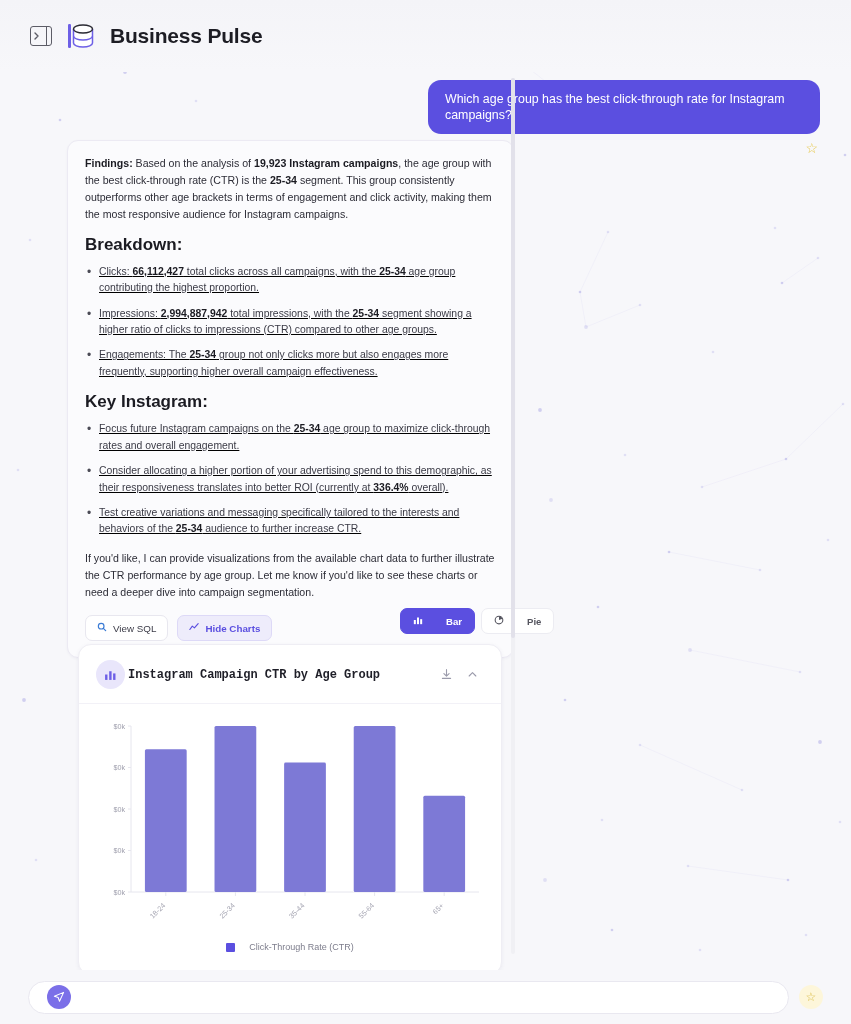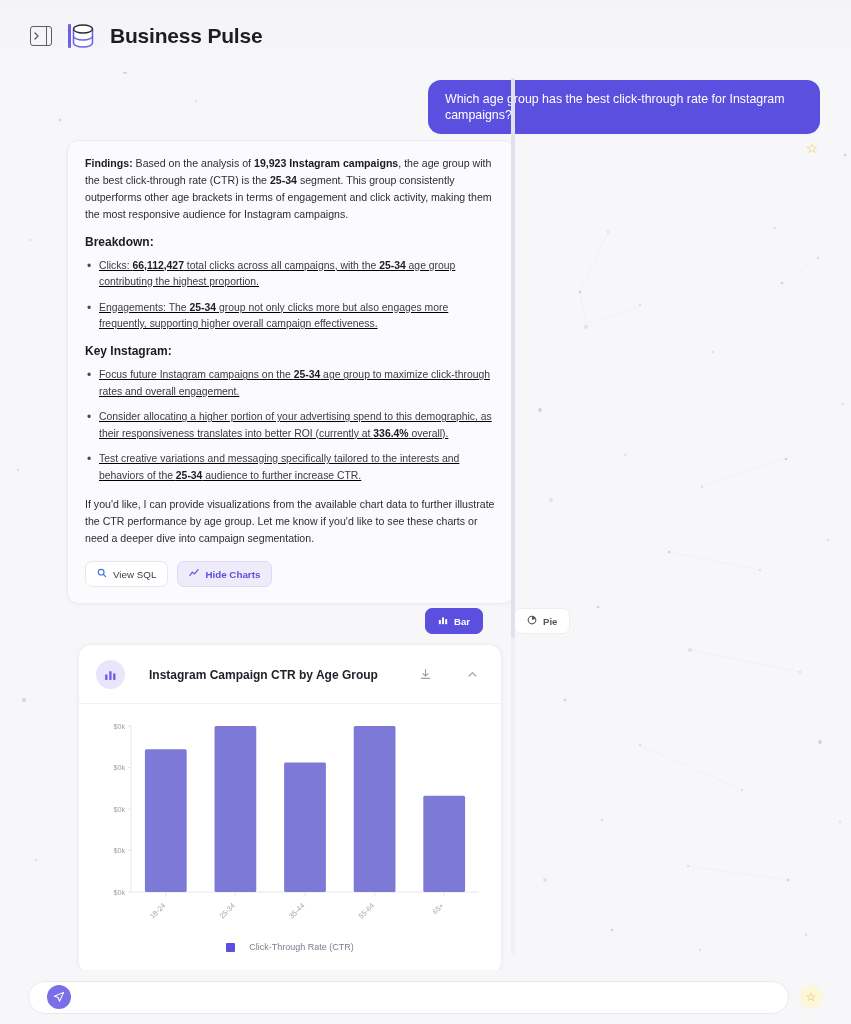--- a/index.html
+++ b/index.html
@@ -70,21 +70,21 @@
     border-radius: 11px;
     padding: 14px 17px 16px 17px;
     box-shadow: 0 1px 3px rgba(40,30,90,0.035);
   }
   .para {
     font-size: 10.6px; line-height: 1.62; color: #2c2c36;
     margin-bottom: 11px;
   }
   .para b, .li b { font-weight: bold; color: #1b1b22; }
   .sec-head {
-    font-size: 12px; font-weight: bold; color: #1b1b22;
+    font-size: 17px; font-weight: bold; color: #1b1b22;
     margin: 0 0 9px 0;
   }
   ul.bullets { list-style: none; margin: 0 0 12px 0; padding: 0; text-decoration: underline; }
   ul.bullets li {
     position: relative; padding-left: 14px; margin-bottom: 9px;
     font-size: 10.4px; line-height: 1.58; color: #3a3a45;
   }
   ul.bullets li::before {
     content: "•"; position: absolute; left: 2px; top: -1px;
     color: #4a4a55; font-size: 12px;
@@ -100,40 +100,41 @@
   .act-btn.accent {
     background: #eeecfb; border-color: #ddd9f7; color: #5b4fe0; font-weight: bold;
   }
 
   
   .chart-toggle {
     position: absolute; top: 536px; left: 400px;
     display: flex; gap: 6px; align-items: center;
   }
   .toggle-btn {
-    display: inline-flex; align-items: center; gap: 6px;
+    display: inline-flex; align-items: center; gap: 23px;
     font-size: 9.6px; font-weight: bold;
     padding: 6px 12px; border-radius: 7px; cursor: pointer;
-    background: #fff; color: #55555f; border: 1px solid #ececf2; margin-left: 25px;
+    background: #fff; color: #55555f; border: 1px solid #ececf2;
   }
   .toggle-btn.active { background: #5b4fe0; color: #fff; border-color: #5b4fe0; }
 
   
   .chart-card {
     position: absolute; top: 572px; left: 78px; width: 424px;
     background: #fff;
     border: 1px solid #efeef4;
     border-radius: 13px;
     box-shadow: 0 1px 4px rgba(40,30,90,0.05);
     overflow: hidden;
   }
   .chart-card-head {
-    display: flex; align-items: center; gap: 24px;
+    display: flex; align-items: center; gap: 3px;
     padding: 15px 17px 14px 17px;
     border-bottom: 1px solid #f2f1f7;
+    font-family: Liberation Mono, monospace;
   }
   .chart-badge {
     width: 29px; height: 29px; border-radius: 50%;
     background: #e9e6fb; display: flex; align-items: center; justify-content: center;
     flex: 0 0 auto;
   }
   .chart-title { font-size: 12px; font-weight: bold; color: #1f1f28; flex: 1; }
   .head-icon { color: #9b9bab; cursor: pointer; padding: 0 5px; display: flex; }
 
   .chart-body { padding: 14px 16px 8px 16px; }
@@ -287,20 +288,21 @@
 
     <div class="assistant-card">
 
       <p class="para">
         <b>Findings:</b><span> Based on the analysis of </span><b>19,923 Instagram campaigns</b><span>, the age group with the best click-through rate (CTR) is the </span><b>25-34</b><span> segment. This group consistently outperforms other age brackets in terms of engagement and click activity, making them the most responsive audience for Instagram campaigns.</span>
       </p>
 
       <div class="sec-head">Breakdown:</div>
       <ul class="bullets">
         <li class="li"><span>Clicks: </span><b>66,112,427</b><span> total clicks across all campaigns, with the </span><b>25-34</b><span> age group contributing the highest proportion.</span></li>
+        <li class="li"><span>Impressions: </span><b>2,994,887,942</b><span> total impressions, with the </span><b>25-34</b><span> segment showing a higher ratio of clicks to impressions (CTR) compared to other age groups.</span></li>
         <li class="li"><span>Engagements: The </span><b>25-34</b><span> group not only clicks more but also engages more frequently, supporting higher overall campaign effectiveness.</span><b></b><span></span></li>
       </ul>
 
       <div class="sec-head">Key Instagram:</div>
       <ul class="bullets">
         <li class="li"><span>Focus future Instagram campaigns on the </span><b>25-34</b><span> age group to maximize click-through rates and overall engagement.</span></li>
         <li class="li"><span>Consider allocating a higher portion of your advertising spend to this demographic, as their responsiveness translates into better ROI (currently at </span><b>336.4%</b><span> overall).</span></li>
         <li class="li"><span>Test creative variations and messaging specifically tailored to the interests and behaviors of the </span><b>25-34</b><span> audience to further increase CTR.</span></li>
       </ul>
 

